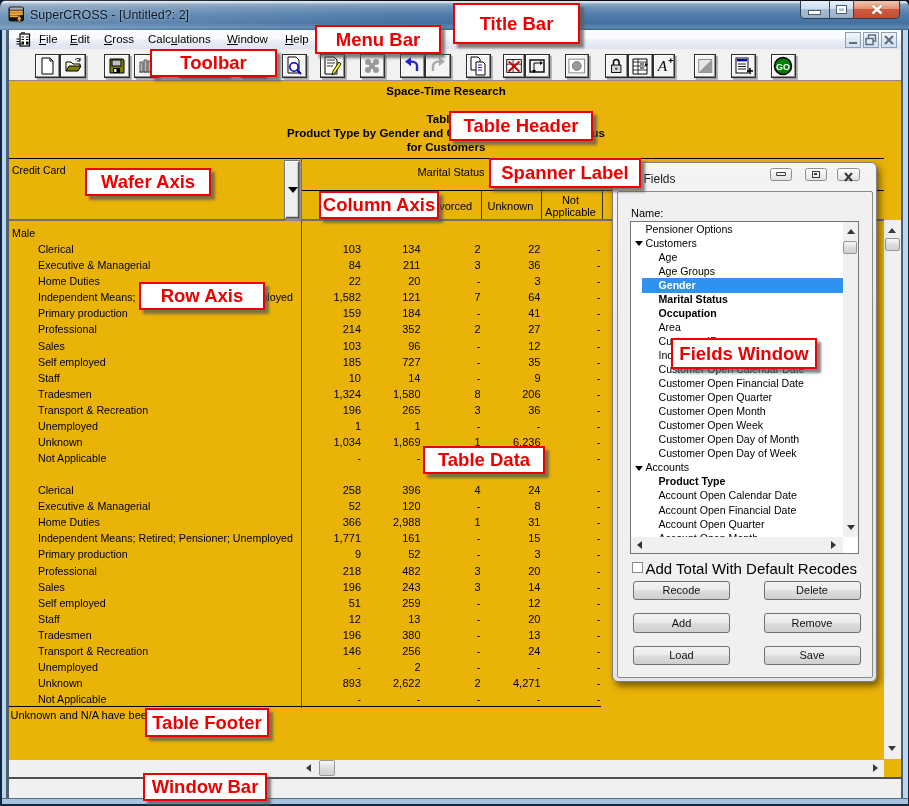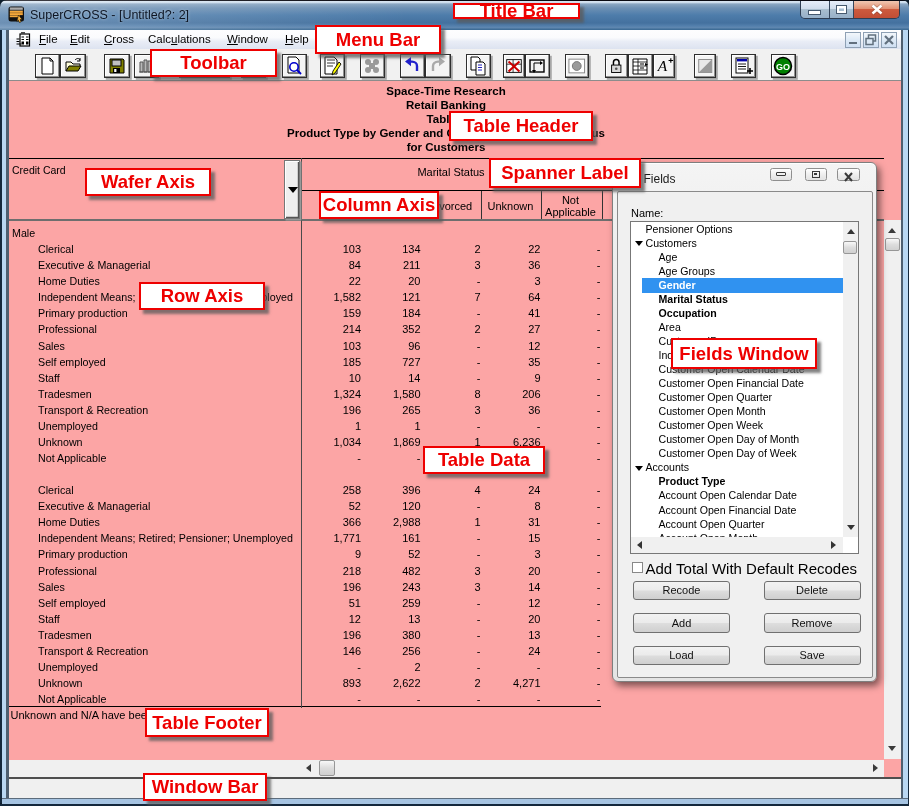--- a/index.html
+++ b/index.html
@@ -30,21 +30,21 @@
 .wb { height:100%; position:relative;
   background:linear-gradient(#e6eefa 0%, #cfdcec 45%, #a9becf 50%, #97b0c8 100%); }
 .wb + .wb { border-left:1px solid #35465c; }
 #wb-close { background:linear-gradient(#f0c7b2 0%, #e29275 45%, #cd5a3d 50%, #c14e35 100%); }
 
 #mdibtns { position:absolute; left:844.5px; top:31.5px; display:flex; gap:1.5px; }
 .mdib { width:16.5px; height:16.5px; border:1px solid #8ea0b4; background:linear-gradient(#f3f7fb, #dde9f6 50%, #cfdff2 100%);
   display:flex; align-items:center; justify-content:center; }
 
 
-#doc { position:absolute; left:8.5px; top:50px; width:892px; height:727px; background:#fca5a5; }
+#doc { position:absolute; left:8.5px; top:50px; width:892px; height:727px; background:#eab308; }
 .hline { position:absolute; height:1.3px; background:#000; }
 .hdrline { position:absolute; left:0; text-align:center; width:875px; font-weight:bold; font-size:11.5px; color:#000; }
 .colhdr { position:absolute; top:142px; height:28px; font-size:11px;
   display:flex; align-items:center; justify-content:center; text-align:center; line-height:12.5px; }
 .vline { position:absolute; width:1.3px; background:#333; }
 .trow { position:absolute; left:0; width:601px; height:16.1px; font-size:11px; }
 .rl { position:absolute; top:0.3px; white-space:nowrap; font-size:10.7px; }
 .num { position:absolute; top:0.3px; width:56px; text-align:right; }
 
 
@@ -293,21 +293,20 @@
       <svg width="22" height="22" viewBox="0 0 22 22">
         <circle cx="11" cy="11" r="8.5" fill="#008000" stroke="#000" stroke-width="1.5"></circle>
         <text x="11" y="14.5" text-anchor="middle" font-family="Liberation Sans" font-size="9" font-weight="bold" fill="#fff">GO</text>
       </svg>
     </div>
   </div>
 
 <div id="doc">
 
   <div class="hdrline" style="top:35.2px">Space-Time Research</div>
-  <div class="hdrline" style="top:49.2px">Retail Banking</div>
   <div class="hdrline" style="top:63.2px">Table 2</div>
   <div class="hdrline" style="top:77.2px">Product Type by Gender and Occupation by Marital Status</div>
   <div class="hdrline" style="top:91.2px">for Customers</div>
 
   <div class="hline" style="left:0;top:107.5px;width:875.5px"></div>
   <div class="hline" style="left:293px;top:139.7px;width:582.5px"></div>
   <div class="hline" style="left:0;top:169.3px;width:875.5px;background:#6e6e6e;height:1.6px"></div>
   <div class="hline" style="left:0;top:656.2px;width:592.5px"></div>
   <div class="vline" style="left:292.2px;top:107.5px;height:550px;width:1.8px;background:#4a4a4a"></div>
 
@@ -632,21 +631,21 @@
     <div id="fw-checklbl">Add Total With Default Recodes</div>
     <div class="fbtn" style="left:15px;top:389px">Recode</div>
     <div class="fbtn" style="left:145.5px;top:389px">Delete</div>
     <div class="fbtn" style="left:15px;top:421.5px">Add</div>
     <div class="fbtn" style="left:145.5px;top:421.5px">Remove</div>
     <div class="fbtn" style="left:15px;top:454px">Load</div>
     <div class="fbtn" style="left:145.5px;top:454px">Save</div>
   </div>
 </div>
 
-<div class="ann" style="left:453px;top:3px;width:127px;height:16px">Title Bar</div>
+<div class="ann" style="left:453px;top:3px;width:127px;height:41px">Title Bar</div>
 <div class="ann" style="left:315px;top:25px;width:126px;height:29px">Menu Bar</div>
 <div class="ann" style="left:150px;top:49px;width:127px;height:28px">Toolbar</div>
 <div class="ann" style="left:449px;top:111px;width:144px;height:30px">Table Header</div>
 <div class="ann" style="left:489px;top:158px;width:152px;height:30px">Spanner Label</div>
 <div class="ann" style="left:85px;top:168px;width:126px;height:28px">Wafer Axis</div>
 <div class="ann" style="left:319px;top:191px;width:120px;height:28px">Column Axis</div>
 <div class="ann" style="left:139px;top:282px;width:126px;height:28px">Row Axis</div>
 <div class="ann" style="left:671px;top:338px;width:146px;height:31px">Fields Window</div>
 <div class="ann" style="left:423px;top:446px;width:122px;height:28px">Table Data</div>
 <div class="ann" style="left:145px;top:708px;width:124px;height:29px">Table Footer</div>

